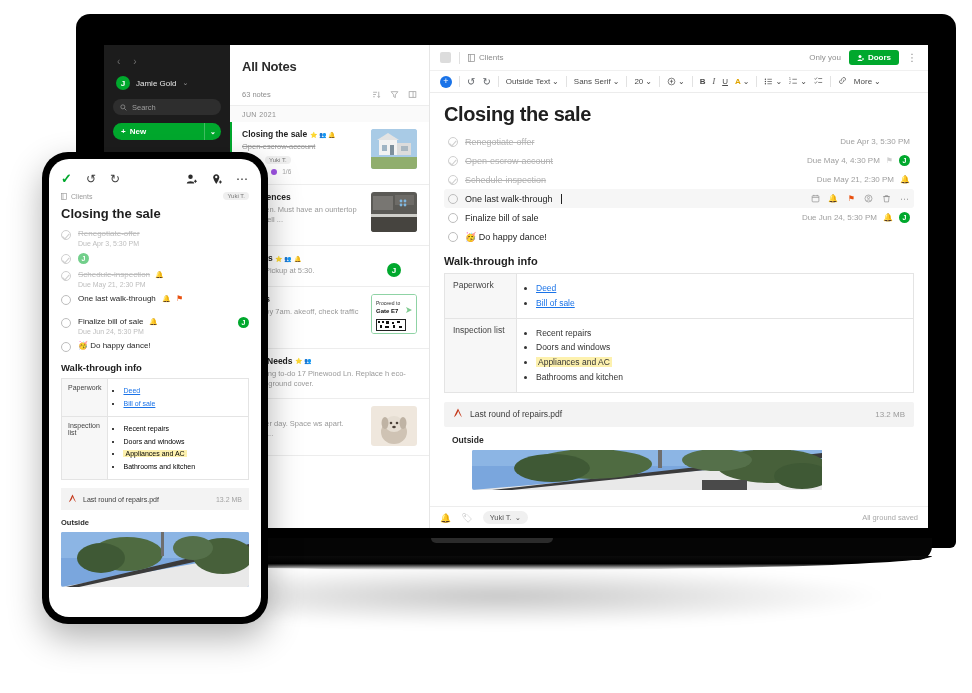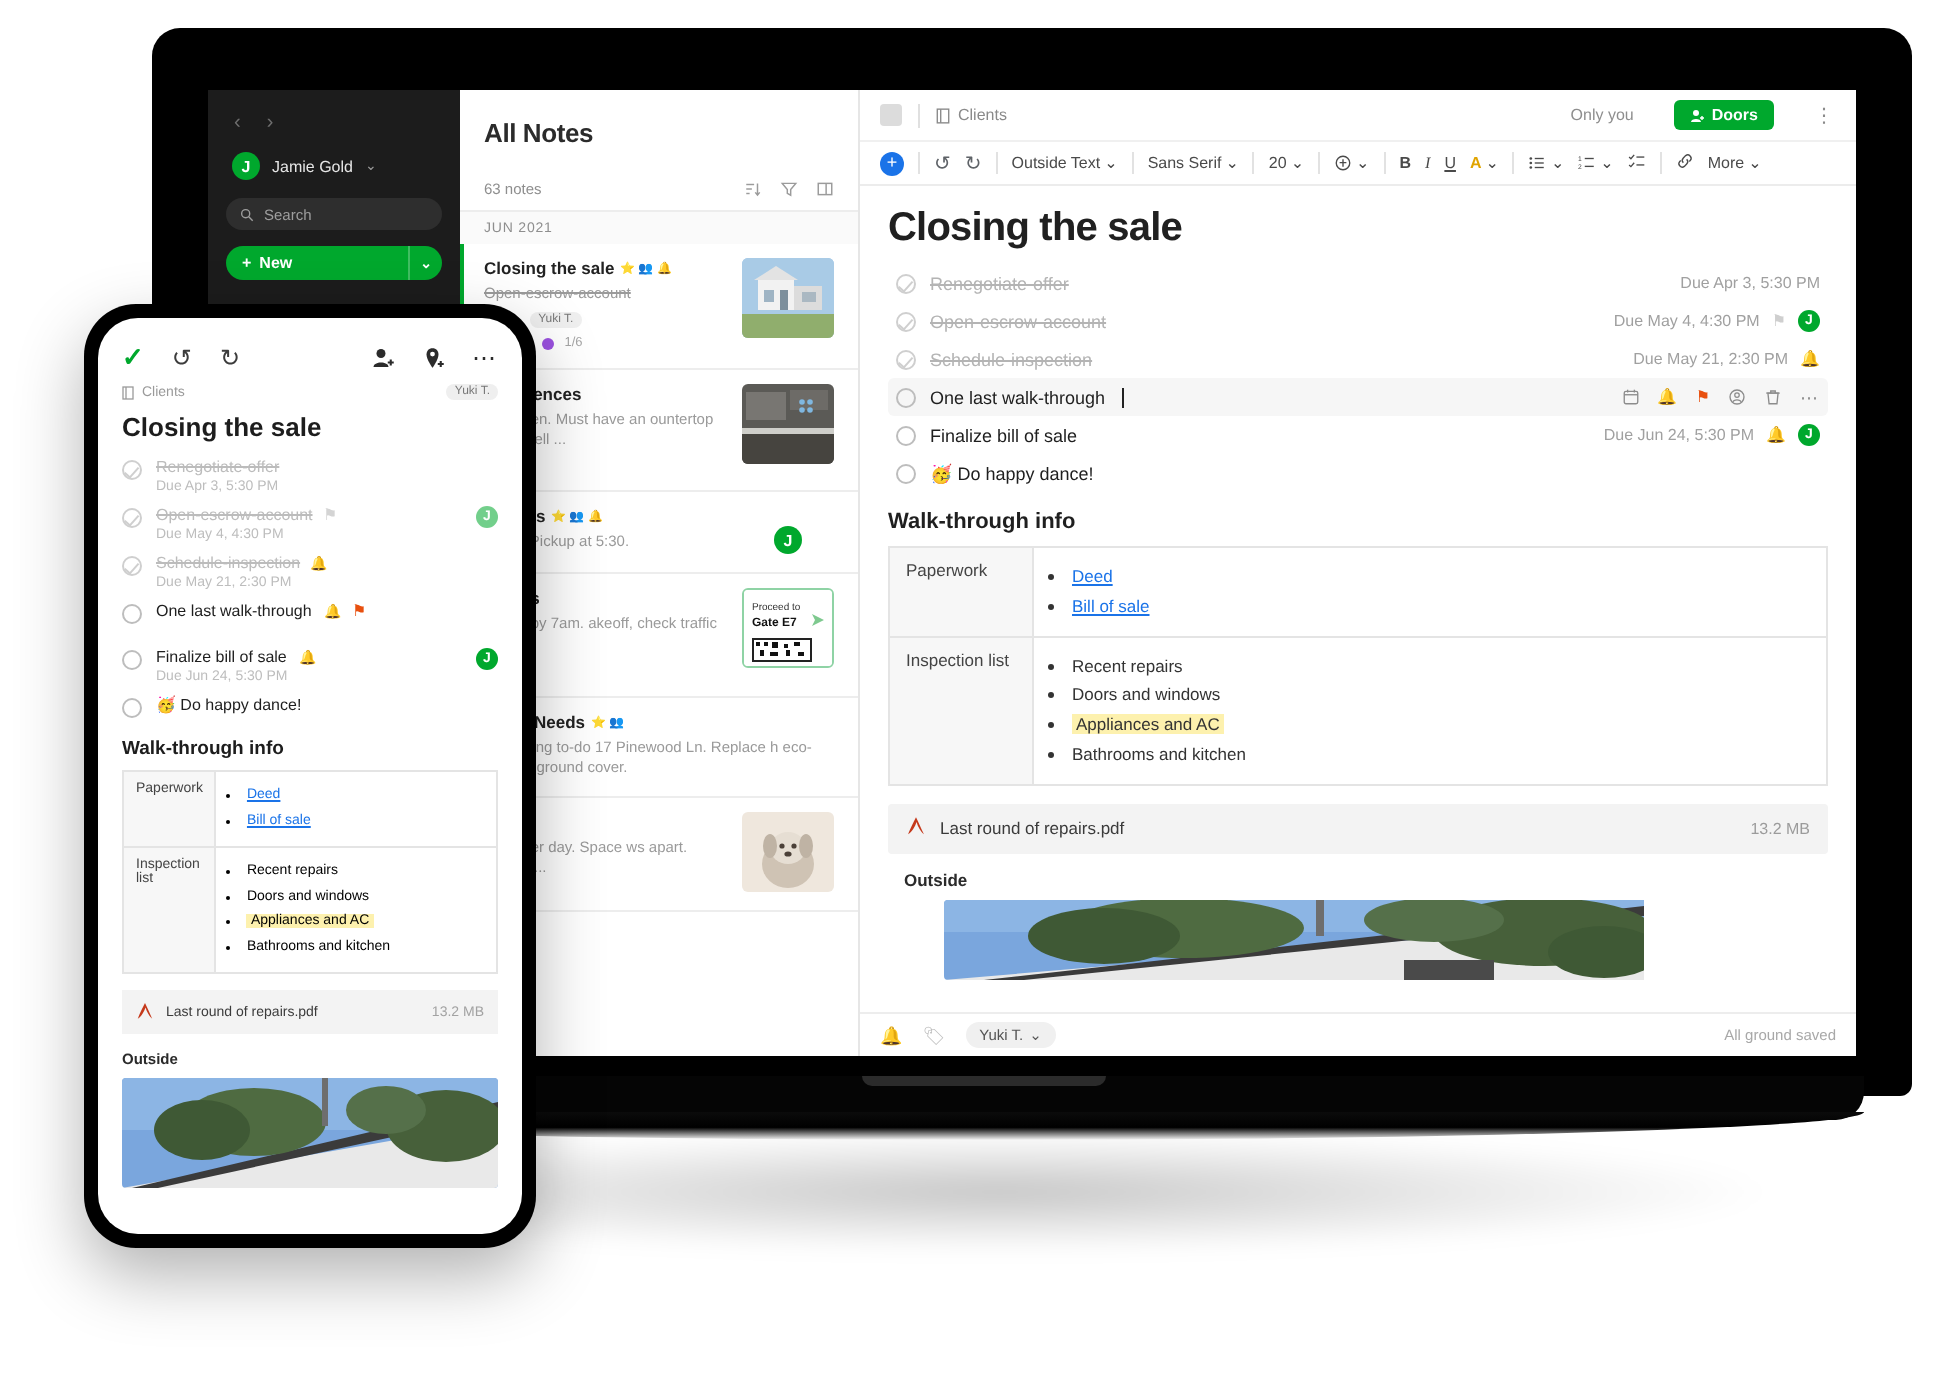--- a/index.html
+++ b/index.html
@@ -99,21 +99,21 @@
 
   
   .editor { flex:1; background:#fff; display:flex; flex-direction:column; min-width:0; }
   .ed-top {
     height: 26px; display:flex; align-items:center; padding: 0 10px; gap:8px;
     font-size:8px; color:#777; border-bottom:1px solid #f0f0f0;
   }
   .ed-top .sq { width:11px;height:11px;background:#dcdcdc;border-radius:2px;}
   .ed-divider { width:1px; height:12px; background:#e0e0e0; }
   .crumb { display:flex; align-items:center; gap:4px; color:#8a8a8a; }
-  .ed-top-right { margin-left:auto; display:flex; align-items:center; gap:20px;}
+  .ed-top-right { margin-left:auto; display:flex; align-items:center; gap:8px;}
   .only-you { color:#8e8e8e; font-size:8px; }
   .share-btn {
     background:#00a82d; color:#fff; font-size:8px; font-weight:bold;
     border-radius:3px; padding: 3px 8px; display:flex; align-items:center; gap:3px;
   }
   .kebab { color:#8a8a8a; font-size:10px; letter-spacing:1px;}
 
   .toolbar {
     height: 22px; display:flex; align-items:center; gap:7px; padding: 0 10px;
     border-bottom:1px solid #ececec; font-size:8px; color:#4a4a4a;
@@ -682,25 +682,20 @@
       <div class="ph-task done">
         <span class="cbox checked" style="margin-top:1px"></span>
         <span>
           <span class="strike">Renegotiate-offer</span>
           <div class="ph-due">Due Apr 3, 5:30 PM</div>
         </span>
       </div>
 
       <div class="ph-task done">
         <span class="cbox checked" style="margin-top:1px"></span>
-        <span style="flex:1">
-          <span class="strike">Open-escrow-account</span>
-          <span style="color:#d4d4d4;margin-left:3px">⚑</span>
-          <div class="ph-due">Due May 4, 4:30 PM</div>
-        </span>
         <span class="a-green" style="opacity:.55">J</span>
       </div>
 
       <div class="ph-task done">
         <span class="cbox checked" style="margin-top:1px"></span>
         <span style="flex:1">
           <span class="strike">Schedule-inspection</span>
           <span style="color:#d4d4d4;margin-left:3px;font-size:7px">🔔</span>
           <div class="ph-due">Due May 21, 2:30 PM</div>
         </span>

